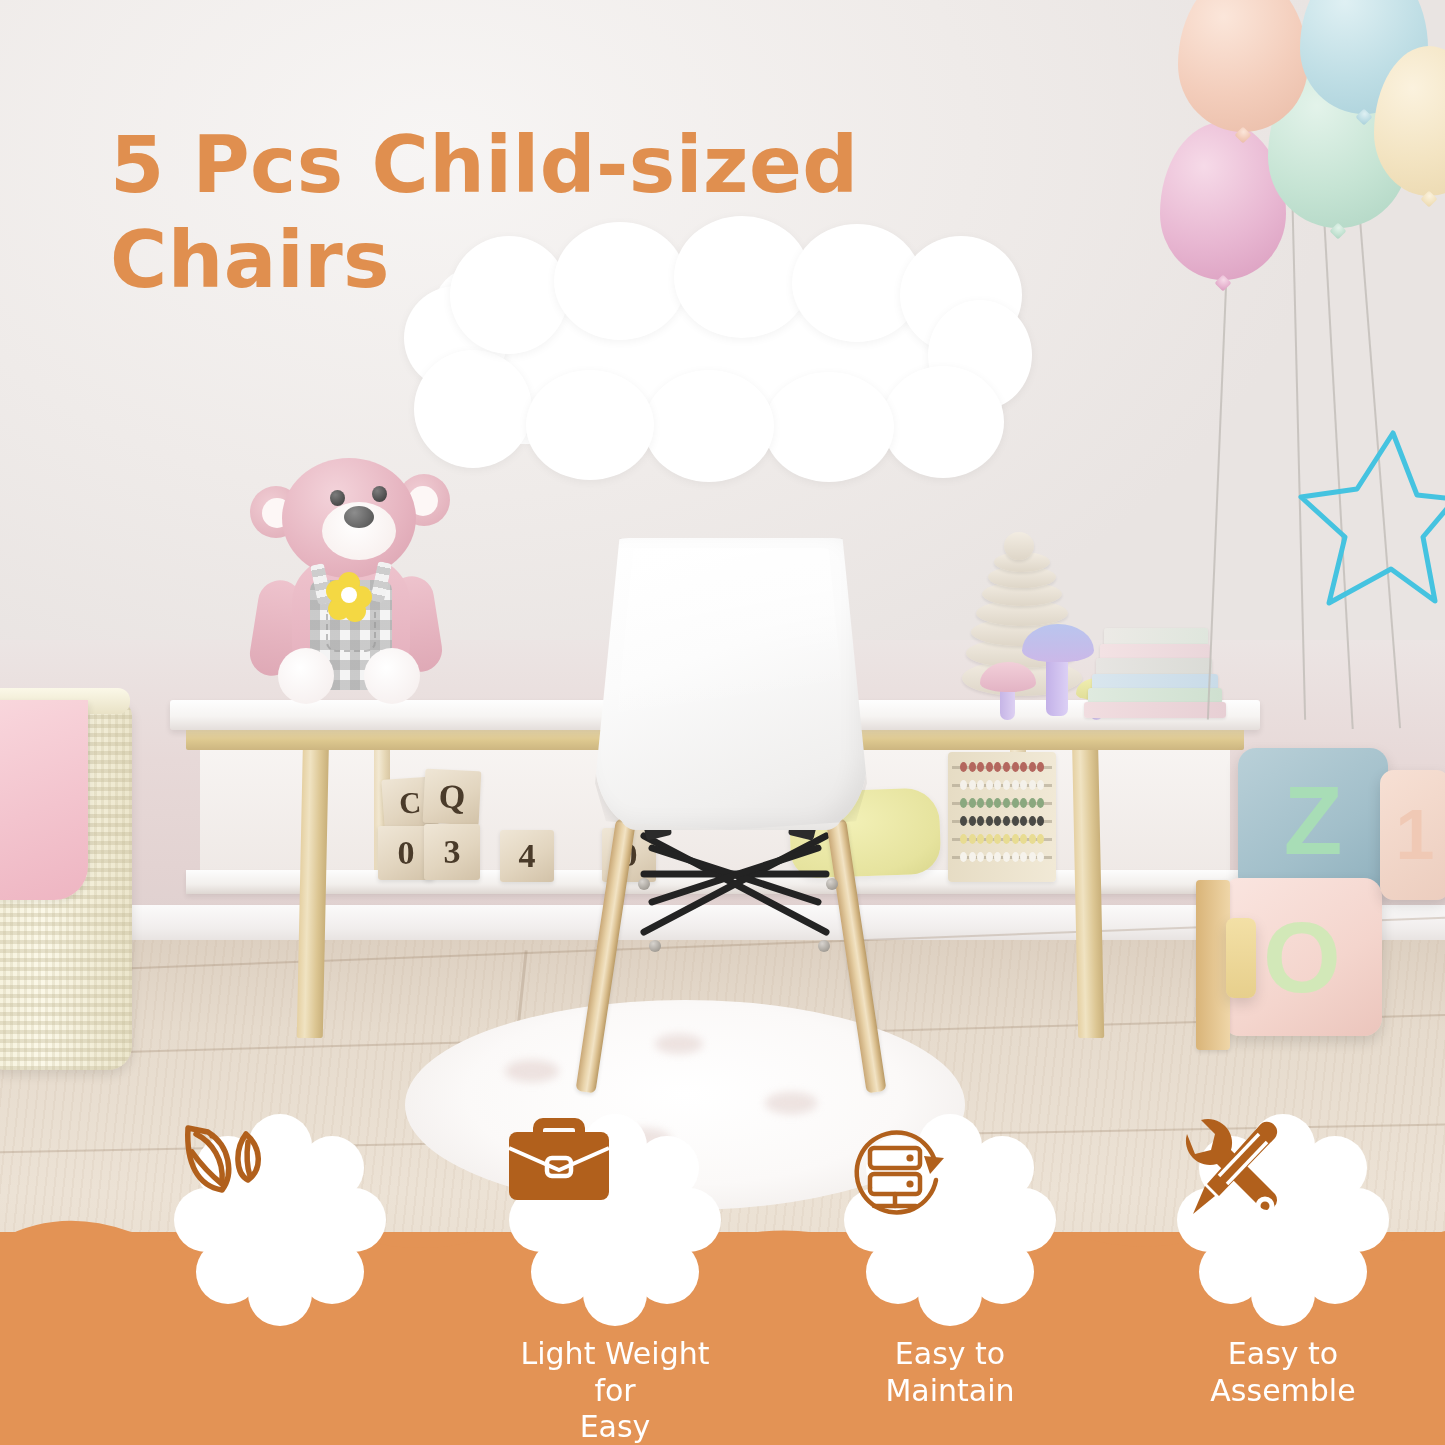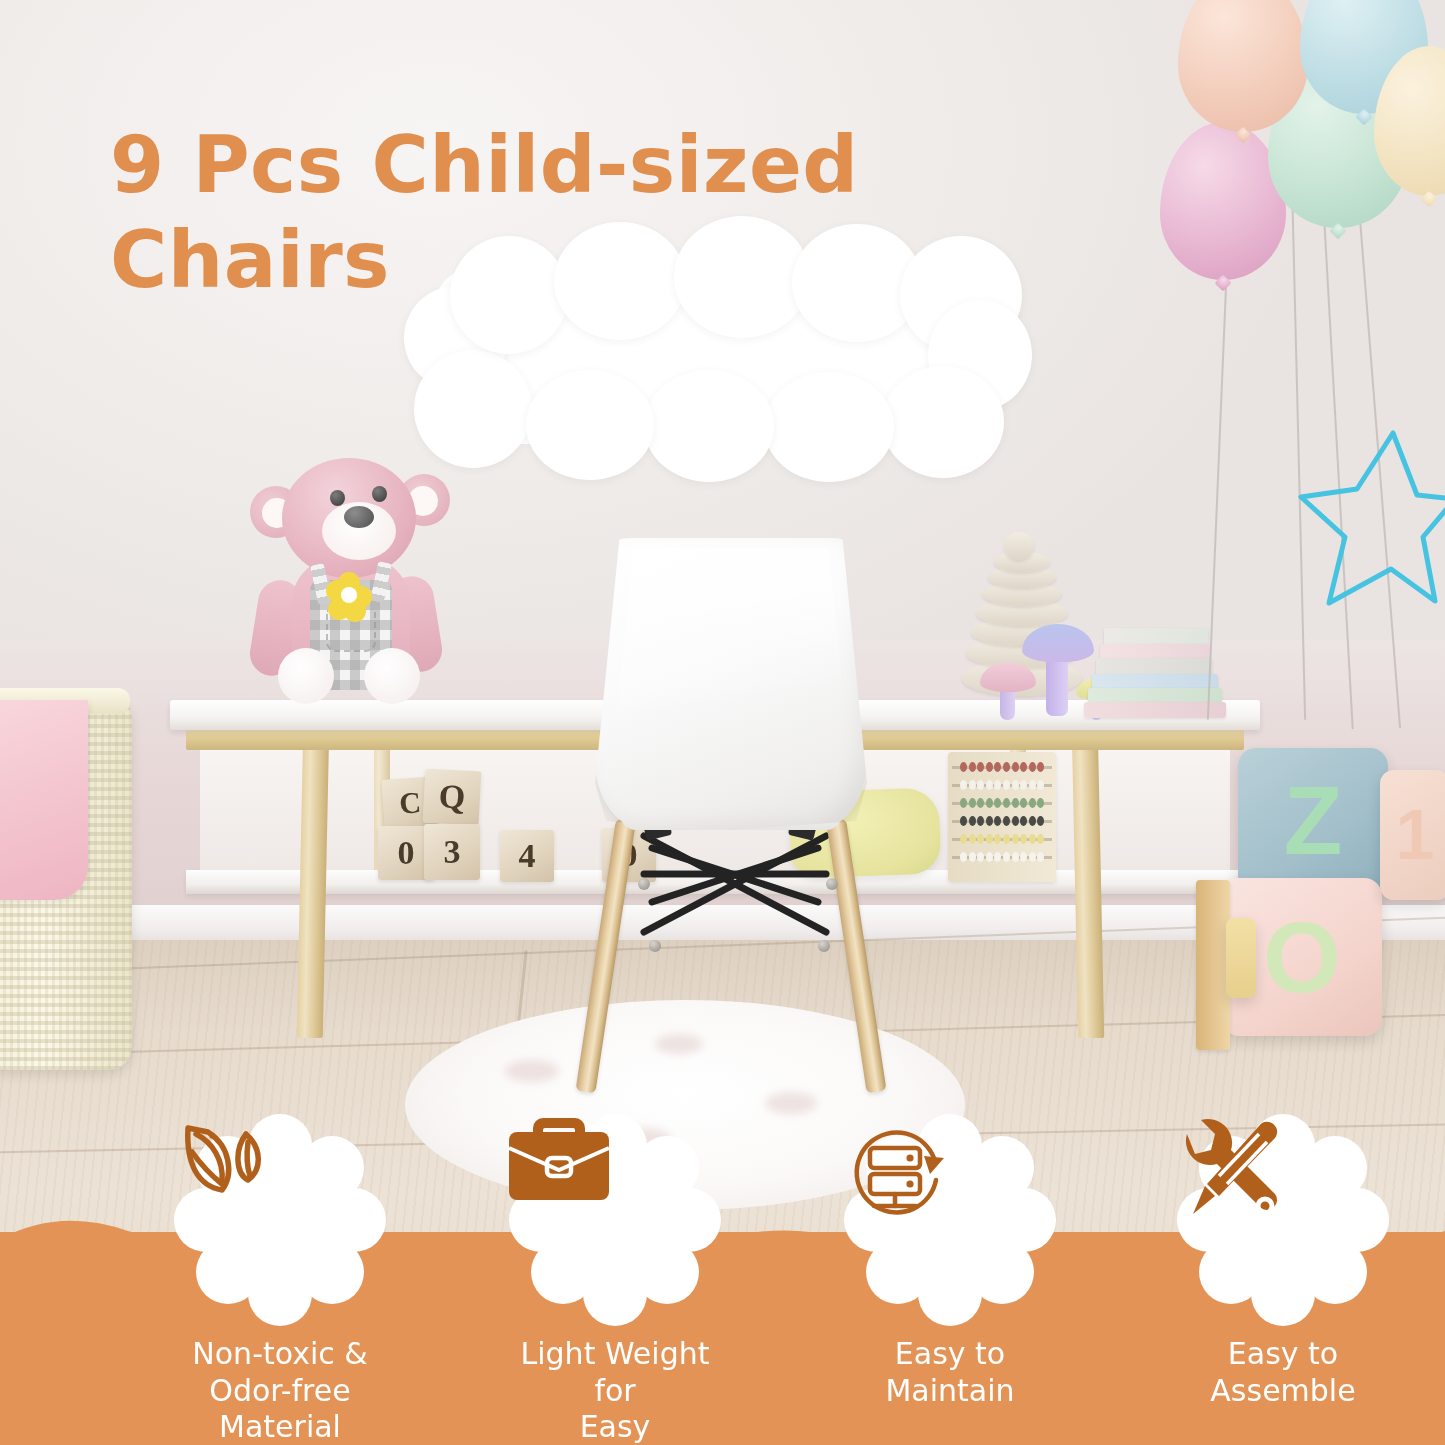--- a/index.html
+++ b/index.html
@@ -527,21 +527,21 @@
   <div class="balloon" style="left:1268px;top:58px;width:140px;height:170px;background:radial-gradient(circle at 35% 28%,#e3f3ea 0%,#c6e4d4 55%,#aed4c2 100%);"></div>
   <div class="balloon" style="left:1178px;top:-28px;width:130px;height:160px;background:radial-gradient(circle at 35% 28%,#fbe6da 0%,#f3cdbb 55%,#e9bba6 100%);"></div>
   <div class="balloon" style="left:1300px;top:-42px;width:128px;height:156px;background:radial-gradient(circle at 35% 28%,#dff0f3 0%,#bfdee5 55%,#a8cfd9 100%);"></div>
   <div class="balloon" style="left:1374px;top:46px;width:110px;height:150px;background:radial-gradient(circle at 35% 28%,#fbf2de 0%,#f3e4c2 55%,#ead7ad 100%);"></div>
 
   <svg class="star-wire" width="160" height="190" viewBox="0 0 160 190">
     <polygon points="98,8 122,70 160,74 128,112 140,176 96,144 34,178 50,112 6,72 62,64" fill="none" stroke="#45c3e0" stroke-width="5" stroke-linejoin="round"></polygon>
   </svg>
 
   <div class="headline">
-    <div>9 Pcs Child-sized</div>
+    <div>5 Pcs Child-sized</div>
     <div>Chairs</div>
   </div>
 
   <div class="cloud">
     <div class="cloud-body"></div>
     <b style="left:0px;top:56px;width:104px;height:104px;"></b>
     <b style="left:10px;top:120px;width:118px;height:118px;"></b>
     <b style="left:46px;top:6px;width:118px;height:118px;"></b>
     <b style="left:150px;top:-8px;width:132px;height:118px;"></b>
     <b style="left:270px;top:-14px;width:136px;height:122px;"></b>
@@ -583,22 +583,20 @@
             <path d="M16,16 C14,52 26,74 50,78 C62,62 58,34 36,20 Z"></path>
             <path d="M20,40 C30,54 40,64 50,72"></path>
             <path d="M24,22 C40,30 52,48 50,70"></path>
             <path d="M74,22 C90,36 90,58 76,68 C64,62 62,38 74,22 Z"></path>
             <path d="M76,30 C74,46 76,58 78,64"></path>
             <circle cx="40" cy="24" r="2.6" fill="#b1601c" stroke="none"></circle>
           </g>
         </svg>
       </div>
     </div>
-    <div class="feature-label">Non-toxic &amp;
-Odor-free Material</div>
   </div>
 
   <div class="feature" style="left:500px;">
     <div class="badge">
       <svg width="216" height="216" viewBox="0 0 216 216">
         <g fill="#ffffff">
           <circle cx="108" cy="108" r="74"></circle>
           <circle cx="108" cy="34" r="32"></circle>
             <circle cx="160" cy="56" r="32"></circle>
           <circle cx="182" cy="108" r="32"></circle>

